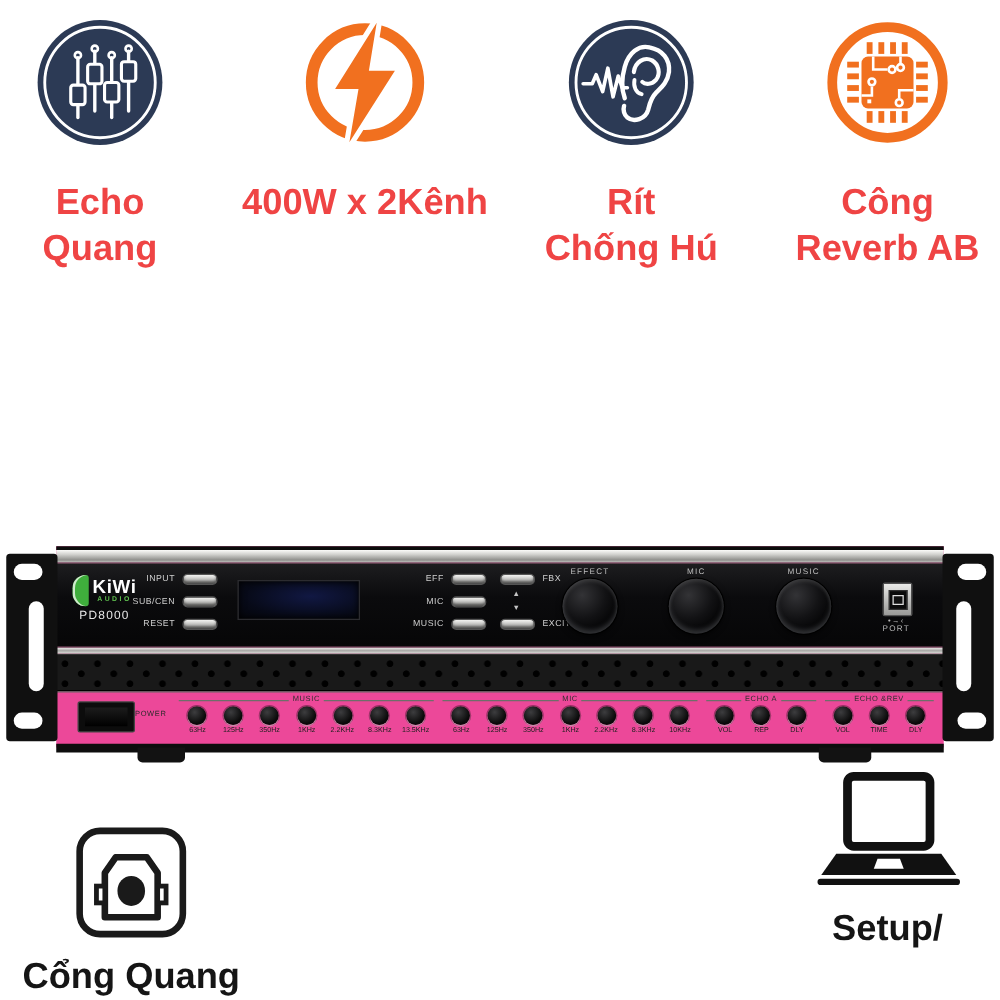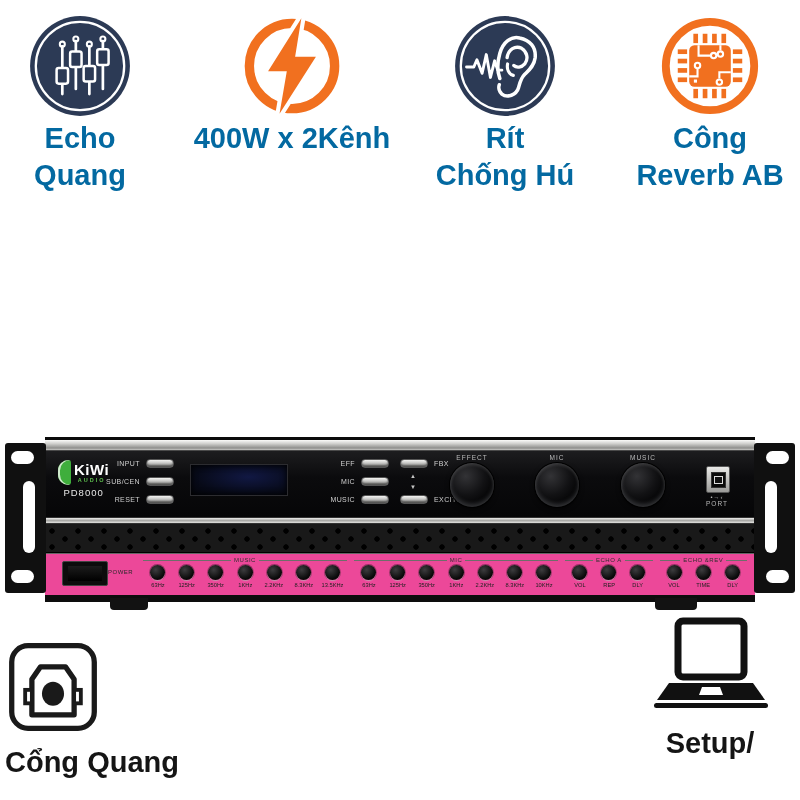--- a/index.html
+++ b/index.html
@@ -2,21 +2,21 @@
 <html><head>
 <meta charset="utf-8">
 <style>
   html,body{margin:0;padding:0;}
   body{
     width:800px;height:800px;position:relative;background:#ffffff;overflow:hidden;
     font-family:"Liberation Sans","DejaVu Sans",sans-serif;
   }
   
   .feature{position:absolute;top:14px;width:220px;display:flex;flex-direction:column;align-items:center;}
-  .feature .cap{margin-top:2px;font-size:29px;line-height:37px;font-weight:bold;color:#0369a1;text-align:center;white-space:nowrap;}
+  .feature .cap{margin-top:26px;font-size:29px;line-height:37px;font-weight:bold;color:#ef4444;text-align:center;white-space:nowrap;}
   .ficon{width:104px;height:104px;display:block;}
   
   .amp{position:absolute;left:5px;top:437px;width:790px;height:176px;}
   .ear{position:absolute;top:6px;width:41px;height:150px;background:#101010;border-radius:3px;z-index:5;}
   .ear.left{left:0;} .ear.right{right:0;}
   .hole{position:absolute;background:#fff;border-radius:8px;}
   .ear.left  .hole.top{left:6px;top:8px;width:23px;height:13px;}
   .ear.left  .hole.slot{left:18px;top:38px;width:12px;height:72px;border-radius:6px;}
   .ear.left  .hole.bot{left:6px;top:127px;width:23px;height:13px;}
   .ear.right .hole.top{right:6px;top:8px;width:23px;height:13px;}
@@ -68,21 +68,21 @@
   .section{display:flex;flex-direction:column;}
   .sec-head{display:flex;align-items:center;gap:3px;font-size:6px;color:#2f2f2f;letter-spacing:.5px;height:8px;}
   .sec-head::before,.sec-head::after{content:"";flex:1;height:1px;background:#6e6e6a;}
   .knob-row{display:flex;justify-content:space-around;flex:1;}
   .bknob-wrap{display:flex;flex-direction:column;align-items:center;width:100%;}
   .bknob{width:15px;height:15px;border-radius:50%;margin-top:1px;
     background:radial-gradient(circle at 38% 32%,#3d3d3f 0%,#0a0a0a 65%);
     box-shadow:0 1px 1px rgba(255,255,255,.5),0 0 0 1px rgba(0,0,0,.35);}
   .bknob-label{font-size:6px;color:#222;margin-top:2px;white-space:nowrap;transform:scale(.95);}
   
-  .optical-block{position:absolute;left:5px;top:639px;width:200px;display:flex;flex-direction:column;align-items:flex-start;}
+  .optical-block{position:absolute;left:5px;top:658px;width:200px;display:flex;flex-direction:column;align-items:center;}
   .laptop-block{position:absolute;left:600px;top:617px;width:220px;display:flex;flex-direction:column;align-items:center;}
   .cap-dark{font-size:29px;line-height:37px;font-weight:bold;color:#151515;text-align:center;white-space:nowrap;}
   .optical-block .cap-dark{margin-top:9px;}
   .laptop-block .cap-dark{margin-top:6px;}
 </style>
 </head>
 <body>
 
 <div class="feature" style="left:-30px">
   <svg class="ficon" viewBox="0 0 100 100">

